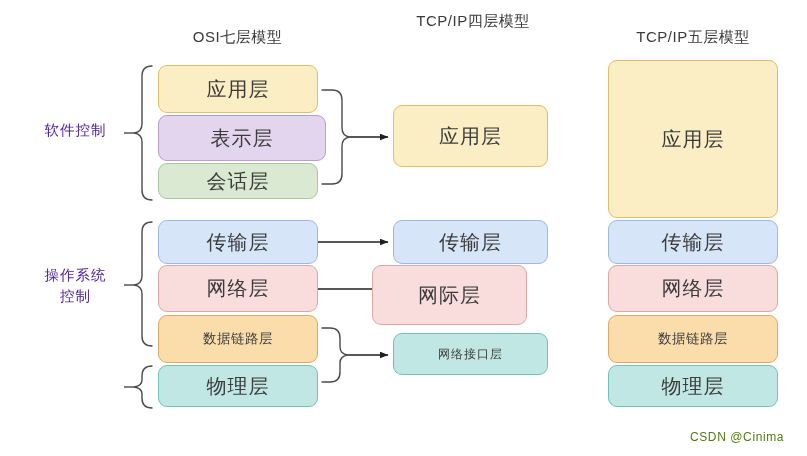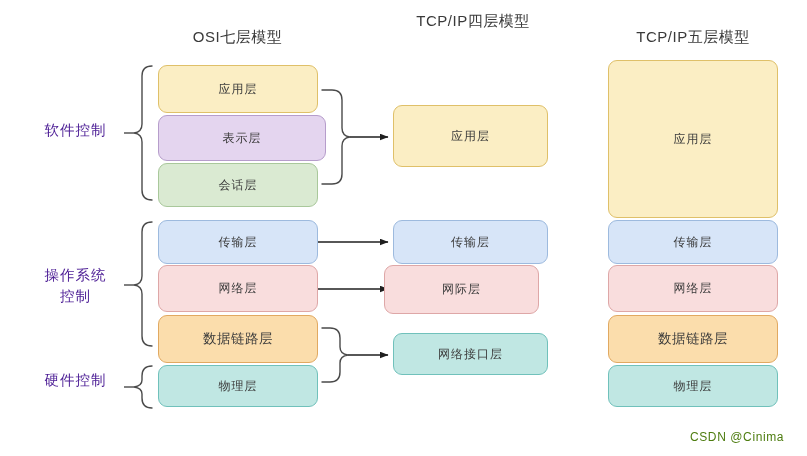--- a/index.html
+++ b/index.html
@@ -12,21 +12,21 @@
   .abs{position:absolute;box-sizing:border-box;}
 
   .col-title{
     font-size:15px;color:#3a3a3a;text-align:center;
     letter-spacing:.5px;white-space:nowrap;
   }
 
   .layer{
     border-radius:9px;border:1.3px solid #999;
     display:flex;align-items:center;justify-content:center;
-    font-size:12px;color:#3b3b3b;letter-spacing:1px;
+    font-size:20px;color:#3b3b3b;letter-spacing:1px;
     white-space:nowrap;
   }
   .layer.small{font-size:13.5px;letter-spacing:.5px;}
   .layer.big{font-size:12px;}
 
   .c-yellow{background:#fbeec4;border-color:#dfc069;}
   .c-purple{background:#e4d5ef;border-color:#b69dcb;}
   .c-green {background:#daead2;border-color:#a9c89b;}
   .c-blue  {background:#d7e5f8;border-color:#9dbade;}
   .c-pink  {background:#f9dddd;border-color:#dea7a7;}
@@ -54,38 +54,37 @@
 
 <div id="stage">
 
   <div class="abs col-title" style="left:155px;top:28px;width:165px;">OSI七层模型</div>
   <div class="abs col-title" style="left:378px;top:12px;width:190px;">TCP/IP四层模型</div>
   <div class="abs col-title" style="left:598px;top:28px;width:190px;text-align:center;">TCP/IP五层模型</div>
 
   <div class="abs group-label" style="left:28px;top:120px;width:95px;">软件控制</div>
   <div class="abs group-label" style="left:28px;top:265px;width:95px;">操作系统
 控制</div>
-  <div class="abs group-label" style="left:28px;top:370px;width:95px;">硬件控制</div>
 
   <svg class="abs" style="left:120px;top:60px;width:40px;height:350px;">
 
     <path d="M32 6 Q22 6 22 16 L22 64 Q22 72 14 73 Q22 74 22 82 L22 130 Q22 140 32 140" fill="none" stroke="#4a4a4a" stroke-width="1.4" stroke-linecap="round"></path>
 
     <path d="M32 162 Q22 162 22 172 L22 216 Q22 224 14 225 Q22 226 22 234 L22 276 Q22 286 32 286" fill="none" stroke="#4a4a4a" stroke-width="1.4" stroke-linecap="round"></path>
 
     <path d="M32 306 Q22 306 22 316 L22 320 Q22 326 14 327 Q22 328 22 334 L22 338 Q22 348 32 348" fill="none" stroke="#4a4a4a" stroke-width="1.4" stroke-linecap="round"></path>
 
     <line x1="4" y1="73" x2="14" y2="73" stroke="#4a4a4a" stroke-width="1.4"></line>
     <line x1="4" y1="225" x2="14" y2="225" stroke="#4a4a4a" stroke-width="1.4"></line>
     <line x1="4" y1="327" x2="14" y2="327" stroke="#4a4a4a" stroke-width="1.4"></line>
   </svg>
 
   <div class="abs layer c-yellow" style="left:158px;top:65px;width:160px;height:48px;">应用层</div>
   <div class="abs layer c-purple" style="left:158px;top:115px;width:168px;height:46px;">表示层</div>
-  <div class="abs layer c-green" style="left:158px;top:163px;width:160px;height:44px;text-align:right;">会话层</div>
+  <div class="abs layer c-green" style="left:158px;top:163px;width:160px;height:36px;text-align:right;">会话层</div>
   <div class="abs layer c-blue" style="left:158px;top:220px;width:160px;height:44px;">传输层</div>
   <div class="abs layer c-pink" style="left:158px;top:265px;width:160px;height:47px;">网络层</div>
   <div class="abs layer c-orange small" style="left:158px;top:315px;width:160px;height:48px;">数据链路层</div>
   <div class="abs layer c-teal" style="left:158px;top:365px;width:160px;height:42px;">物理层</div>
 
   <svg class="abs" style="left:318px;top:60px;width:80px;height:350px;">
     <defs>
       <marker id="arrowhead" markerWidth="9" markerHeight="7" refX="8.5" refY="3.5" orient="auto" markerUnits="userSpaceOnUse">
         <polygon points="0 0, 9 3.5, 0 7" fill="#1f1f1f"></polygon>
       </marker>
@@ -97,21 +96,21 @@
     <line x1="0" y1="182" x2="70" y2="182" stroke="#1f1f1f" stroke-width="1.6" marker-end="url(#arrowhead)"></line>
 
     <line x1="0" y1="229" x2="70" y2="229" stroke="#1f1f1f" stroke-width="1.6" marker-end="url(#arrowhead)"></line>
 
     <path d="M4 268 L12 268 Q22 268 22 278 L22 287 Q22 294 30 295 Q22 296 22 303 L22 312 Q22 322 12 322 L4 322" fill="none" stroke="#4a4a4a" stroke-width="1.4" stroke-linecap="round"></path>
     <line x1="30" y1="295" x2="70" y2="295" stroke="#1f1f1f" stroke-width="1.6" marker-end="url(#arrowhead)"></line>
   </svg>
 
   <div class="abs layer c-yellow" style="left:393px;top:105px;width:155px;height:62px;">应用层</div>
   <div class="abs layer c-blue" style="left:393px;top:220px;width:155px;height:44px;">传输层</div>
-  <div class="abs layer c-pink" style="left:384px;top:265px;width:155px;height:49px;">网际层</div>
+  <div class="abs layer c-pink" style="left:372px;top:265px;width:155px;height:60px;">网际层</div>
   <div class="abs layer c-teal big" style="left:393px;top:333px;width:155px;height:42px;">网络接口层</div>
 
 
   <div class="abs layer c-yellow" style="left:608px;top:60px;width:170px;height:158px;">应用层</div>
   <div class="abs layer c-blue" style="left:608px;top:220px;width:170px;height:44px;">传输层</div>
   <div class="abs layer c-pink" style="left:608px;top:265px;width:170px;height:47px;">网络层</div>
   <div class="abs layer c-orange small" style="left:608px;top:315px;width:170px;height:48px;">数据链路层</div>
   <div class="abs layer c-teal" style="left:608px;top:365px;width:170px;height:42px;">物理层</div>
 
   <div class="abs watermark" style="left:690px;top:430px;">CSDN @Cinima</div>

